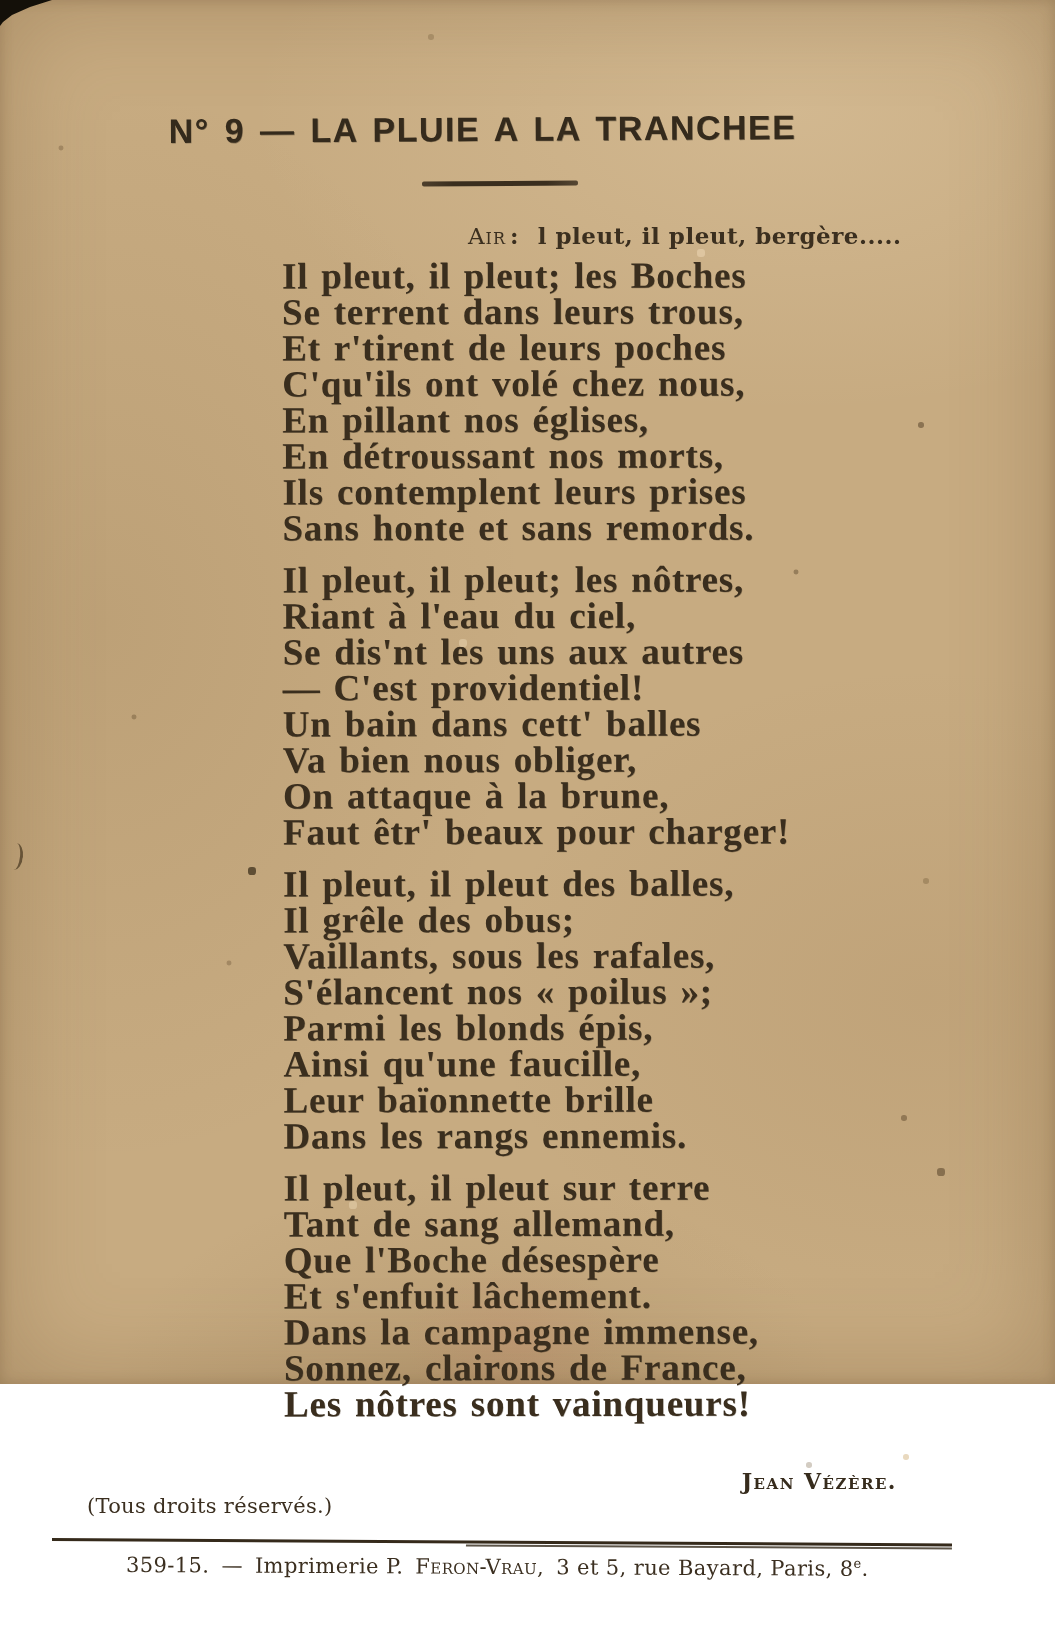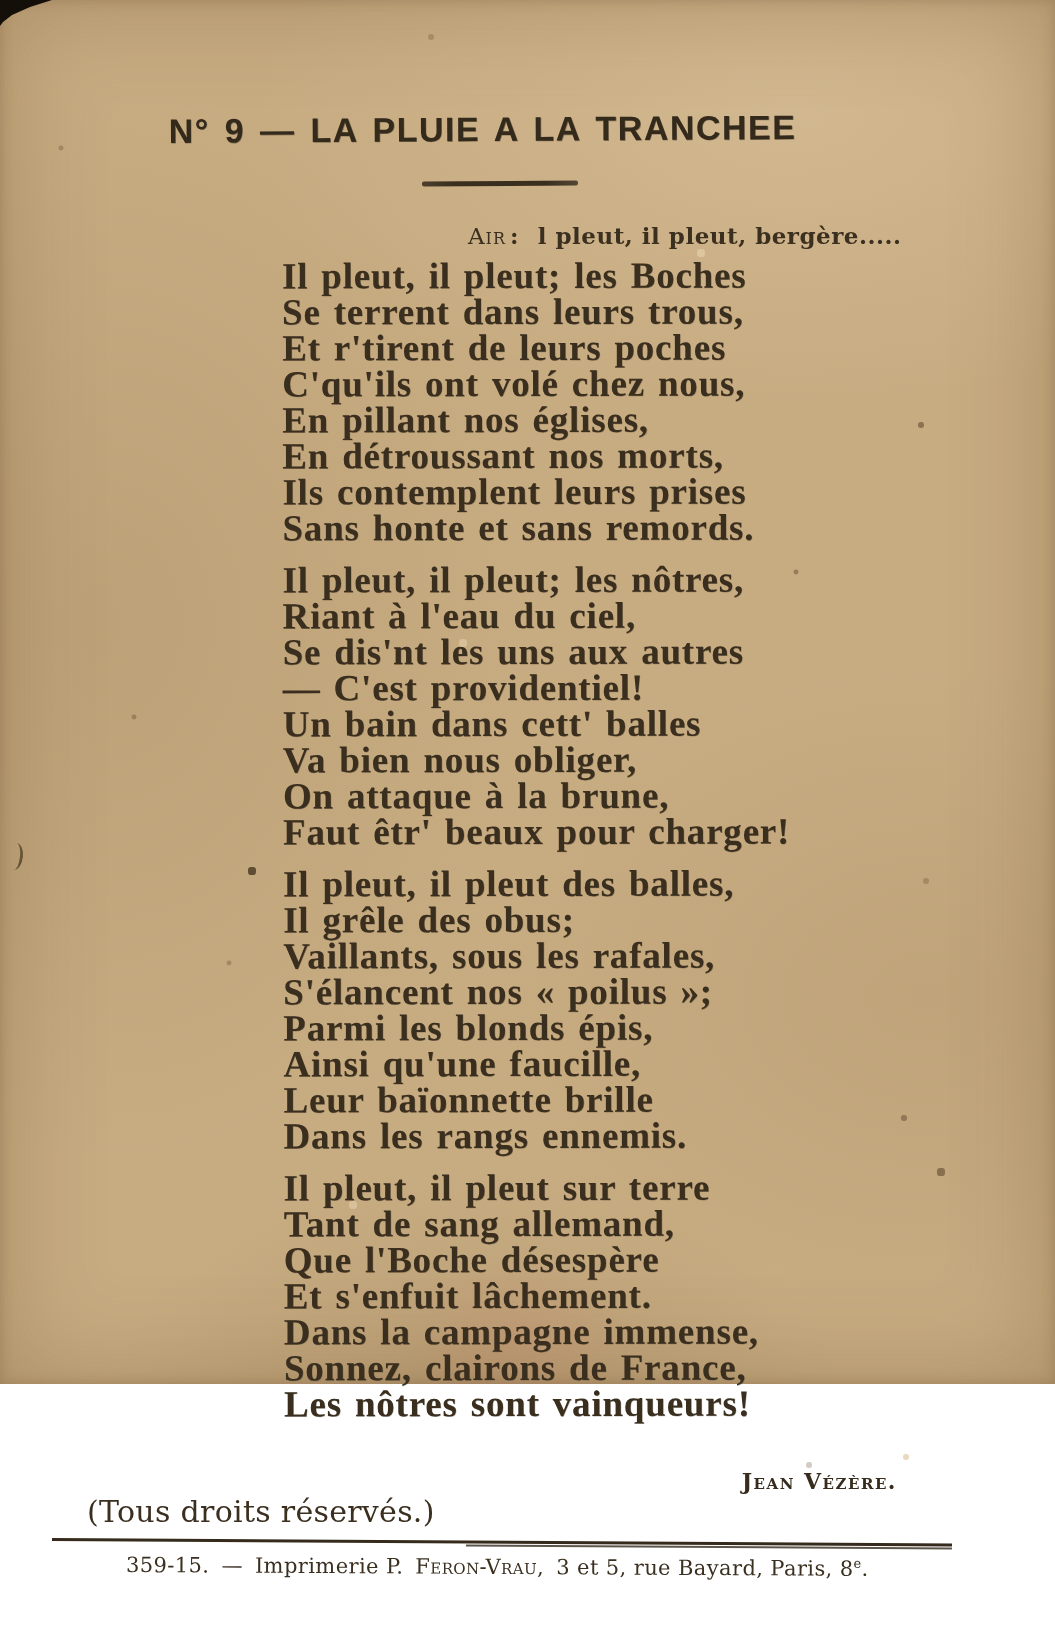--- a/index.html
+++ b/index.html
@@ -92,21 +92,21 @@
     font-variant: small-caps;
     font-weight: bold;
     font-size: 22px;
     letter-spacing: 1.5px;
     color: #372c1d;
   }
 
   .rights {
     position: absolute;
     left: 87px; top: 1494px;
-    font-size: 30px;
+    font-size: 21px;
     letter-spacing: 0.3px;
     color: #3b2f20;
   }
 
   .footer-rule {
     position: absolute;
     left: 52px; top: 1538px;
     width: 900px; height: 3px;
     background: #352a1b;
     transform: rotate(0.35deg);

